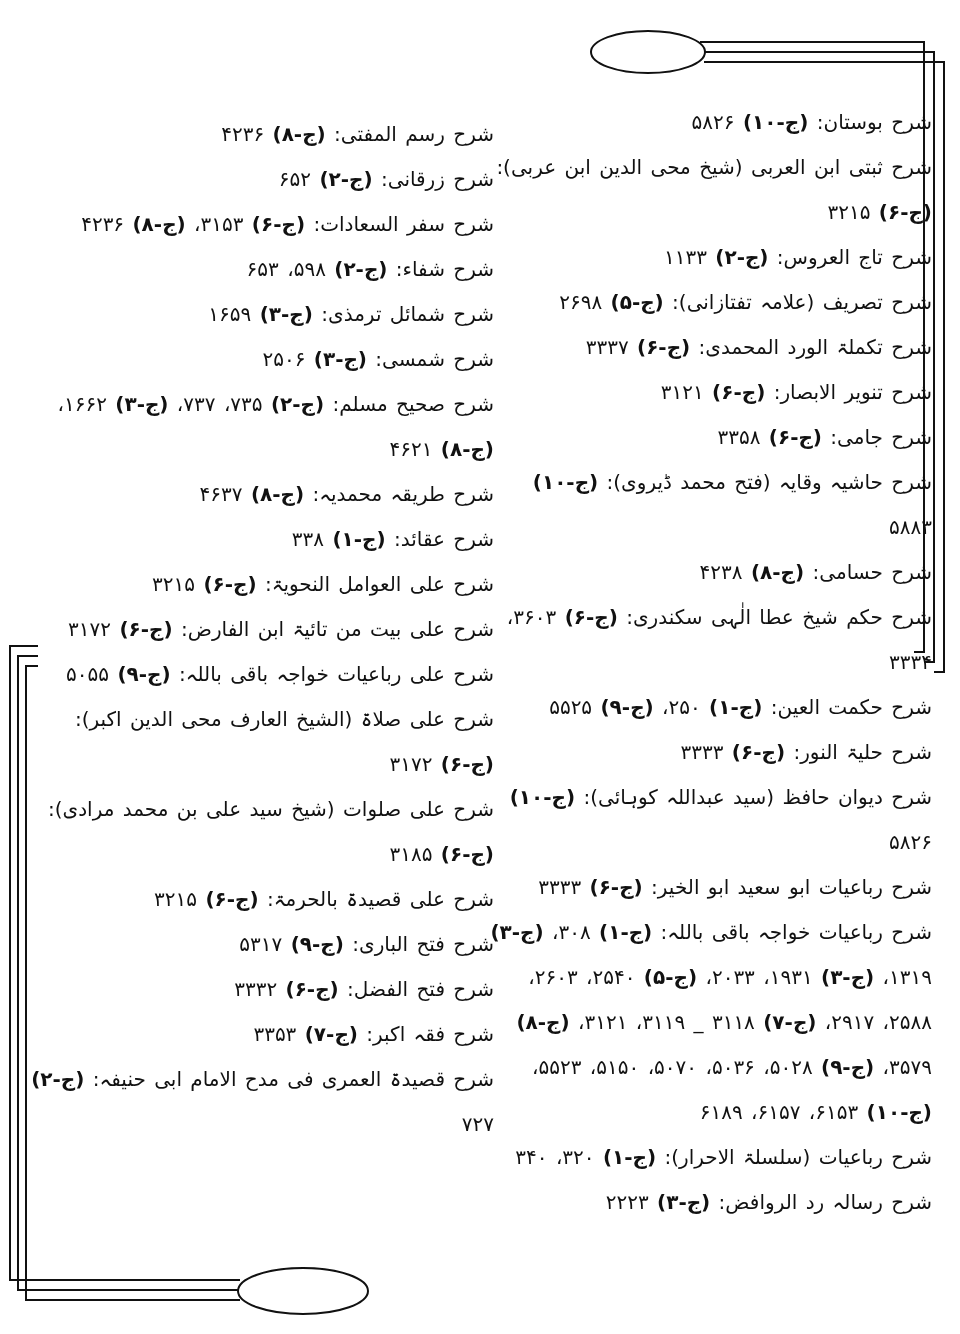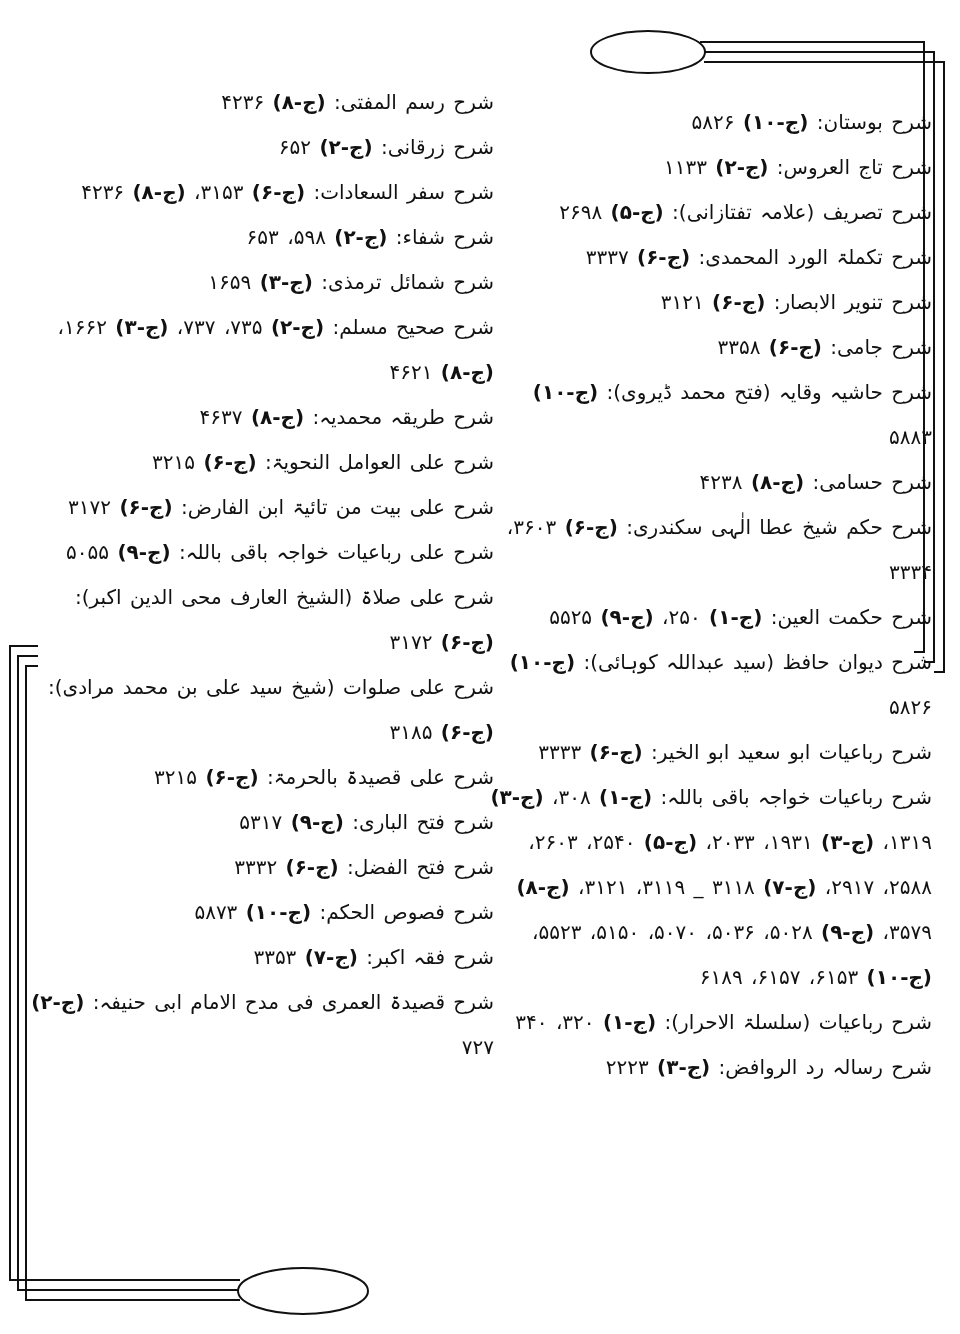--- a/index.html
+++ b/index.html
@@ -28,21 +28,21 @@
     direction: rtl;
     text-align: start;
     unicode-bidi: plaintext;
   }
   .col-right {
     top: 100px;
     right: 28px;
     width: 448px;
   }
   .col-left {
-    top: 80px;
+    top: 112px;
     left: 22px;
     width: 472px;
   }
   .entry {
     font-size: 20px;
     line-height: 45px;
     letter-spacing: 0;
     word-spacing: 2px;
     color: #111111;
   }
@@ -67,50 +67,53 @@
     <g fill="none" stroke="#111111" stroke-width="2">
       <path d="M 38 646 L 10 646 L 10 1280 L 240 1280"></path>
       <path d="M 38 656 L 18 656 L 18 1290 L 240 1290"></path>
       <path d="M 38 666 L 26 666 L 26 1300 L 240 1300"></path>
       <ellipse cx="303" cy="1291" rx="65" ry="23" fill="#ffffff" stroke="#111111" stroke-width="2"></ellipse>
     </g>
   </svg>
 
   <div class="col col-right">
       <div class="entry">شرح بوستان: <b>(ج-۱۰)</b> ۵۸۲۶</div>
+      <div class="entry">شرح ثبتی ابن العربی (شیخ محی الدین ابن عربی): <b>(ج-۶)</b> ۳۲۱۵</div>
       <div class="entry">شرح تاج العروس: <b>(ج-۲)</b> ۱۱۳۳</div>
       <div class="entry">شرح تصریف (علامہ تفتازانی): <b>(ج-۵)</b> ۲۶۹۸</div>
       <div class="entry">شرح تکملۃ الورد المحمدی: <b>(ج-۶)</b> ۳۳۳۷</div>
       <div class="entry">شرح تنویر الابصار: <b>(ج-۶)</b> ۳۱۲۱</div>
       <div class="entry">شرح جامی: <b>(ج-۶)</b> ۳۳۵۸</div>
       <div class="entry">شرح حاشیہ وقایہ (فتح محمد ڈیروی): <b>(ج-۱۰)</b> ۵۸۸۳</div>
       <div class="entry">شرح حسامی: <b>(ج-۸)</b> ۴۲۳۸</div>
       <div class="entry">شرح حکم شیخ عطا الٰہی سکندری: <b>(ج-۶)</b> ۳۶۰۳، ۳۳۳۴</div>
       <div class="entry">شرح حکمت العین: <b>(ج-۱)</b> ۲۵۰، <b>(ج-۹)</b> ۵۵۲۵</div>
+      <div class="entry">شرح حلیۃ النور: <b>(ج-۶)</b> ۳۳۳۳</div>
       <div class="entry">شرح دیوان حافظ (سید عبداللہ کوہائی): <b>(ج-۱۰)</b> ۵۸۲۶</div>
       <div class="entry">شرح رباعیات ابو سعید ابو الخیر: <b>(ج-۶)</b> ۳۳۳۳</div>
       <div class="entry">شرح رباعیات خواجہ باقی باللہ: <b>(ج-۱)</b> ۳۰۸، <b>(ج-۳)</b> ۱۳۱۹، <b>(ج-۳)</b> ۱۹۳۱، ۲۰۳۳، <b>(ج-۵)</b> ۲۵۴۰، ۲۶۰۳، ۲۵۸۸، ۲۹۱۷، <b>(ج-۷)</b> ۳۱۱۸ _ ۳۱۱۹، ۳۱۲۱، <b>(ج-۸)</b> ۳۵۷۹، <b>(ج-۹)</b> ۵۰۲۸، ۵۰۳۶، ۵۰۷۰، ۵۱۵۰، ۵۵۲۳، <b>(ج-۱۰)</b> ۶۱۵۳، ۶۱۵۷، ۶۱۸۹</div>
       <div class="entry">شرح رباعیات (سلسلۃ الاحرار): <b>(ج-۱)</b> ۳۲۰، ۳۴۰</div>
       <div class="entry">شرح رسالہ رد الروافض: <b>(ج-۳)</b> ۲۲۲۳</div>
     </div>
 
   <div class="col col-left">
       <div class="entry">شرح رسم المفتی: <b>(ج-۸)</b> ۴۲۳۶</div>
       <div class="entry">شرح زرقانی: <b>(ج-۲)</b> ۶۵۲</div>
       <div class="entry">شرح سفر السعادات: <b>(ج-۶)</b> ۳۱۵۳، <b>(ج-۸)</b> ۴۲۳۶</div>
       <div class="entry">شرح شفاء: <b>(ج-۲)</b> ۵۹۸، ۶۵۳</div>
       <div class="entry">شرح شمائل ترمذی: <b>(ج-۳)</b> ۱۶۵۹</div>
+      <div class="entry">شرح شمسی: <b>(ج-۳)</b> ۲۵۰۶</div>
       <div class="entry">شرح صحیح مسلم: <b>(ج-۲)</b> ۷۳۵، ۷۳۷، <b>(ج-۳)</b> ۱۶۶۲، <b>(ج-۸)</b> ۴۶۲۱</div>
       <div class="entry">شرح طریقہ محمدیہ: <b>(ج-۸)</b> ۴۶۳۷</div>
+      <div class="entry">شرح عقائد: <b>(ج-۱)</b> ۳۳۸</div>
       <div class="entry">شرح علی العوامل النحویۃ: <b>(ج-۶)</b> ۳۲۱۵</div>
       <div class="entry">شرح علی بیت من تائیۃ ابن الفارض: <b>(ج-۶)</b> ۳۱۷۲</div>
       <div class="entry">شرح علی رباعیات خواجہ باقی باللہ: <b>(ج-۹)</b> ۵۰۵۵</div>
       <div class="entry">شرح علی صلاۃ (الشیخ العارف محی الدین اکبر): <b>(ج-۶)</b> ۳۱۷۲</div>
       <div class="entry">شرح علی صلوات (شیخ سید علی بن محمد مرادی): <b>(ج-۶)</b> ۳۱۸۵</div>
       <div class="entry">شرح علی قصیدۃ بالحرمۃ: <b>(ج-۶)</b> ۳۲۱۵</div>
       <div class="entry">شرح فتح الباری: <b>(ج-۹)</b> ۵۳۱۷</div>
       <div class="entry">شرح فتح الفضل: <b>(ج-۶)</b> ۳۳۳۲</div>
-      <div class="entry">شرح فصوص الحکم: <b>(ج-۱۰)</b> ۵۸۷۳</div>
       <div class="entry">شرح فقہ اکبر: <b>(ج-۷)</b> ۳۳۵۳</div>
       <div class="entry">شرح قصیدۃ العمری فی مدح الامام ابی حنیفہ: <b>(ج-۲)</b> ۷۲۷</div>
     </div>
 
 </div>
 
 </body></html>

